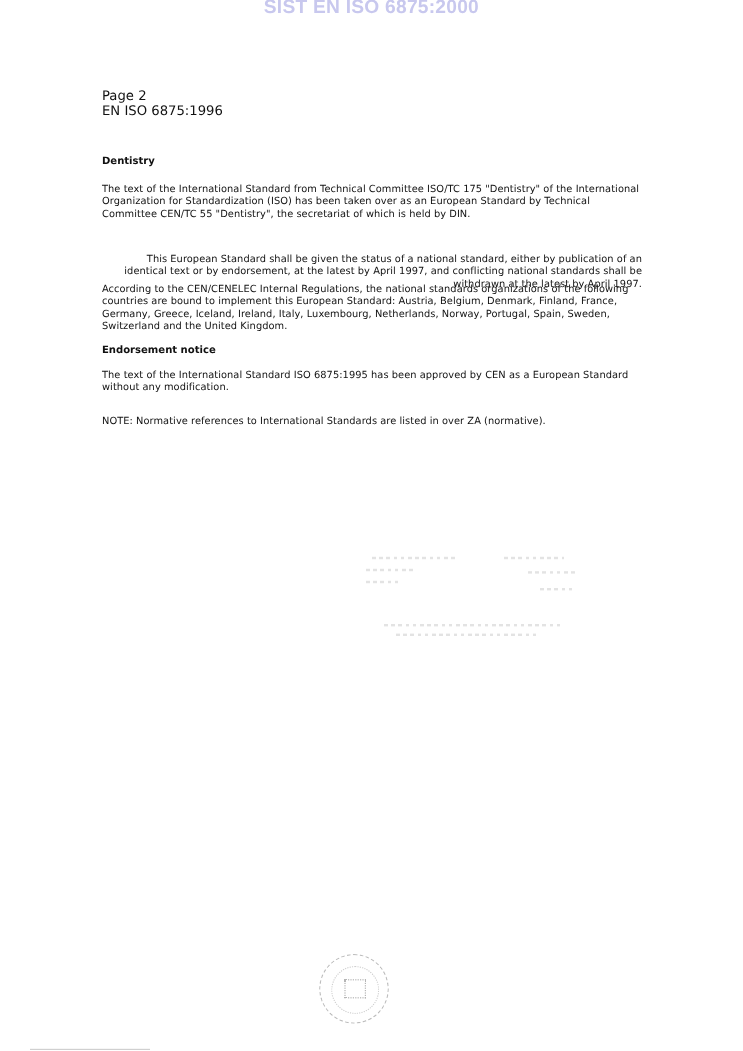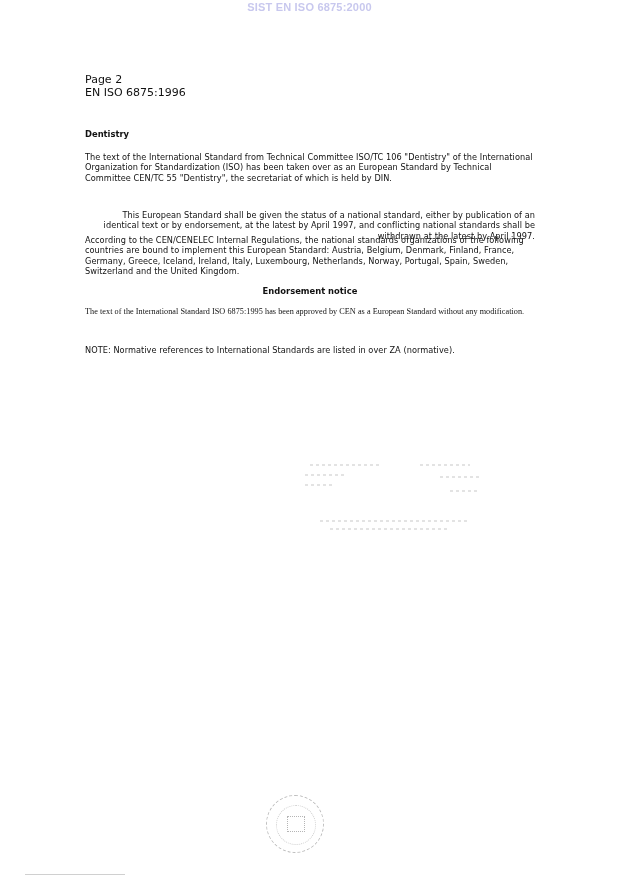--- a/index.html
+++ b/index.html
@@ -1,51 +1,51 @@
 <!DOCTYPE html>
 <html><head>
 <meta charset="utf-8">
 <style>
   html, body { margin: 0; padding: 0; background: #ffffff; }
   body { width: 619px; height: 876px; position: relative; overflow: hidden;
          font-family: "DejaVu Sans", "Liberation Sans", sans-serif; color: #111; }
   .watermark { position: absolute; top: 0; left: 0; width: 619px; text-align: center;
-               font-family: "Liberation Sans", sans-serif; font-weight: bold; font-size: 11px;
+               font-family: "Liberation Sans", sans-serif; font-weight: bold; font-size: 16px;
                color: #c8c8ee; letter-spacing: 0.2px; line-height: 14px; }
   .page-header { position: absolute; left: 85px; top: 73px; font-size: 11px; line-height: 13px; color: #111; }
   .section-title { position: absolute; font-weight: bold; font-size: 8.4px; color: #111; }
   .para { position: absolute; left: 85px; width: 450px; font-size: 8.2px; line-height: 10.3px; color: #111; letter-spacing: 0.05px; }
-  .centered { text-align: center; width: 450px; left: 85px; }
+  .centered { text-align: left; width: 450px; left: 85px; }
   .faint-block { position: absolute; left: 300px; top: 462px; width: 190px; height: 70px; }
   .faint-line { position: absolute; height: 2px; background: repeating-linear-gradient(90deg, #e3e3e3 0 3px, transparent 3px 6px); }
   .stamp { position: absolute; left: 266px; top: 795px; width: 58px; height: 58px; border-radius: 50%;
            border: 1px dashed #bdbdbd; box-sizing: border-box; }
   .stamp::after { content: ""; position: absolute; left: 9px; top: 9px; width: 38px; height: 38px; border-radius: 50%; border: 1px dotted #cfcfcf; }
   .stamp-inner { position: absolute; left: 20px; top: 20px; width: 16px; height: 14px; border: 1px dotted #b5b5b5; }
   .footer-rule { position: absolute; left: 25px; top: 874px; width: 100px; height: 1px; background: #d0d0d0; }
 </style>
 </head>
 <body>
 
 <div class="watermark">SIST EN ISO 6875:2000</div>
 
 <div class="page-header">
   <div>Page 2</div>
   <div>EN ISO 6875:1996</div>
 </div>
 
 <div class="section-title" style="left:85px; top:129px;">Dentistry</div>
 
-<div class="para" style="top:152px;">The text of the International Standard from Technical Committee ISO/TC 106 "Dentistry" of the International Organization for Standardization (ISO) has been taken over as an European Standard by Technical Committee CEN/TC 55 "Dentistry", the secretariat of which is held by DIN.</div>
+<div class="para" style="top:152px;">The text of the International Standard from Technical Committee ISO/TC 175 "Dentistry" of the International Organization for Standardization (ISO) has been taken over as an European Standard by Technical Committee CEN/TC 55 "Dentistry", the secretariat of which is held by DIN.</div>
 <div class="para" style="top:210px;text-align:right;">This European Standard shall be given the status of a national standard, either by publication of an identical text or by endorsement, at the latest by April 1997, and conflicting national standards shall be withdrawn at the latest by April 1997.</div>
 <div class="para" style="top:235px;">According to the CEN/CENELEC Internal Regulations, the national standards organizations of the following countries are bound to implement this European Standard: Austria, Belgium, Denmark, Finland, France, Germany, Greece, Iceland, Ireland, Italy, Luxembourg, Netherlands, Norway, Portugal, Spain, Sweden, Switzerland and the United Kingdom.</div>
 
 <div class="section-title centered" style="top:286px;">Endorsement notice</div>
 
-<div class="para" style="top:307px;font-family:Liberation Serif, serif;">The text of the International Standard ISO 6875:1995 has been approved by CEN as a European Standard without any modification.</div>
+<div class="para" style="top:307px;">The text of the International Standard ISO 6875:1995 has been approved by CEN as a European Standard without any modification.</div>
 
 <div class="para" style="top:345px;">NOTE: Normative references to International Standards are listed in over ZA (normative).</div>
 
 <div class="faint-block">
   <div class="faint-line" style="left:10px; top:2px; width:70px;"></div>
   <div class="faint-line" style="left:120px; top:2px; width:50px;"></div>
   <div class="faint-line" style="left:5px; top:12px; width:40px;"></div>
   <div class="faint-line" style="left:140px; top:14px; width:40px;"></div>
   <div class="faint-line" style="left:5px; top:22px; width:30px;"></div>
   <div class="faint-line" style="left:150px; top:28px; width:30px;"></div>

